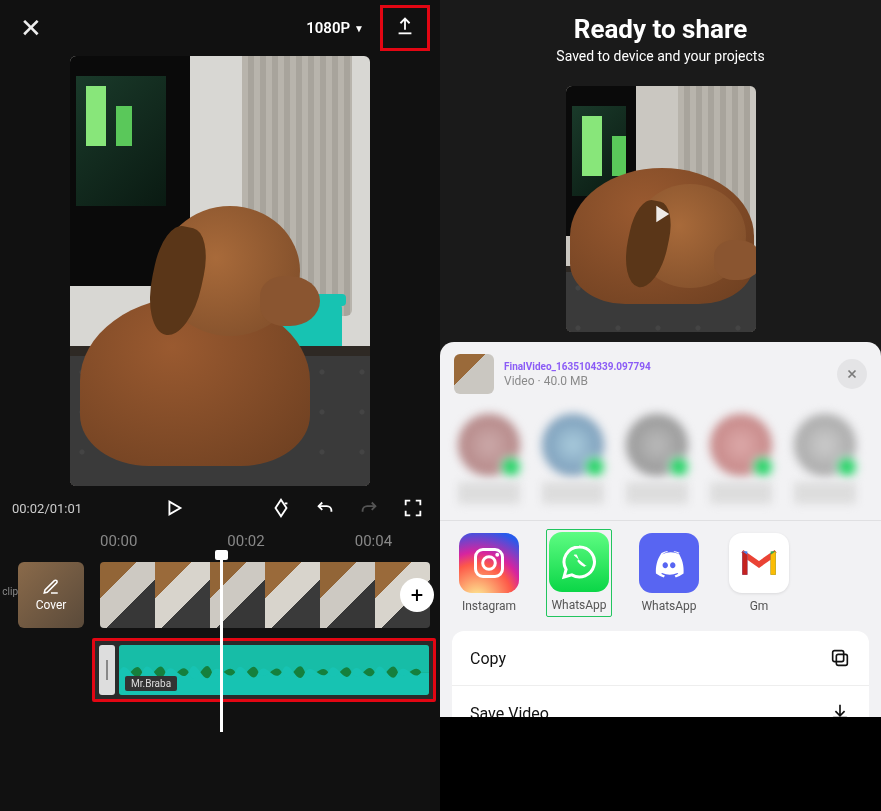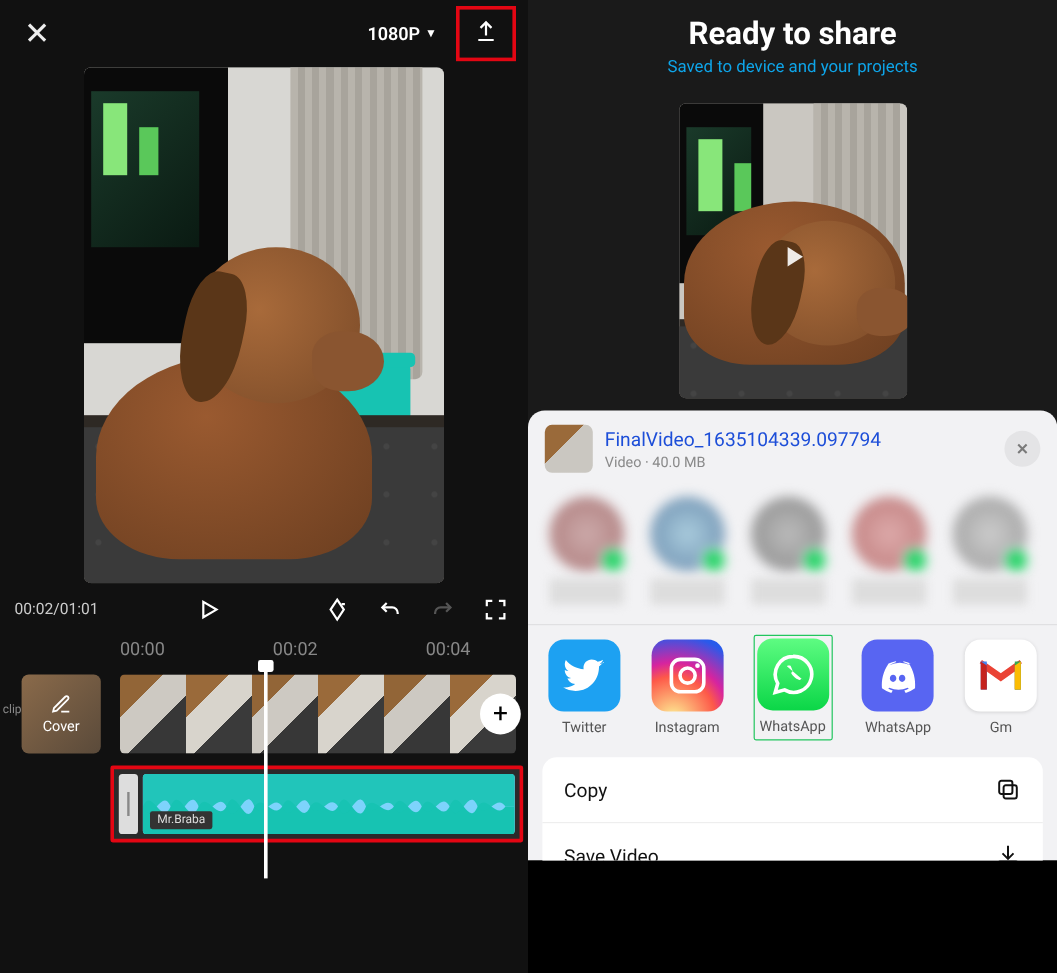--- a/index.html
+++ b/index.html
@@ -45,46 +45,46 @@
   .cover-btn{position:absolute; left:18px; top:10px; width:66px; height:66px; border-radius:6px; background:linear-gradient(135deg,#8a6a4a,#5a4a3a); display:flex; flex-direction:column; align-items:center; justify-content:center; gap:2px; font-size:12px;}
   .cover-btn svg{width:18px;height:18px;stroke:#fff;fill:none;stroke-width:2;}
   .clip-label{position:absolute; left:-2px; top:34px; font-size:10px; color:#888; width:20px; text-align:right;}
   .thumbs{position:absolute; left:100px; top:10px; height:66px; width:330px; display:flex; border-radius:4px; overflow:hidden;}
   .thumb{flex:1; background:linear-gradient(135deg,#9a6a3a 30%,#d8d4cc 30% 60%,#3a3a3a 60%); }
   .thumb:nth-child(odd){filter:brightness(0.95);}
   .add-btn{position:absolute; right:6px; top:26px; width:34px; height:34px; background:#fff; color:#000; border-radius:50%; display:flex;align-items:center;justify-content:center; font-size:22px; font-weight:400;}
   .audio-box{position:absolute; left:92px; top:86px; width:344px; height:64px; border:3px solid #e30613; border-radius:2px; display:flex; align-items:stretch; background:#2a2a2a; padding:4px;}
   .audio-handle{width:16px; background:#ddd; border-radius:3px; display:flex;align-items:center;justify-content:center;}
   .audio-handle::after{content:"";width:2px;height:20px;background:#888;}
-  .audio-wave{flex:1; background:#7dd3fc; margin-left:4px; border-radius:3px; position:relative; overflow:hidden;}
+  .audio-wave{flex:1; background:#15803d; margin-left:4px; border-radius:3px; position:relative; overflow:hidden;}
   .wave-svg{position:absolute; inset:0;}
   .audio-label{position:absolute; left:6px; bottom:4px; background:#333; font-size:10px; padding:2px 6px; border-radius:2px; color:#ddd;}
   .playhead{position:absolute; left:220px; top:0; width:3px; height:180px; background:#fff;}
   .playhead::before{content:"";position:absolute;top:-2px;left:-5px;width:13px;height:10px;background:#fff;border-radius:2px;}
 
   
   .r-header{ text-align:center; padding:14px 10px 6px;}
   .r-title{ font-size:26px; font-weight:700;}
-  .r-sub{ font-size:14px; color:#0ea5e9; margin-top:4px;}
+  .r-sub{ font-size:14px; color:#ffffff; margin-top:4px;}
   .r-thumb{ width:190px; height:246px; margin:16px auto 0; border-radius:6px; position:relative; overflow:hidden; background:#222;}
   .r-thumb .room-wall{background:#cac7c1;}
   .r-thumb .tv{width:70px;height:150px;}
   .r-thumb .tv-screen{width:54px;height:90px;}
   .r-thumb .curtain{right:6px;width:72px;height:160px;}
   .r-thumb .floor{top:180px;}
   .r-thumb .couch{top:186px;}
   .r-thumb .dog{left:4px; top:66px; width:170px; height:190px; transform:scale(0.8); transform-origin:top left;}
   .r-play{position:absolute; left:50%; top:52%; transform:translate(-50%,-50%); width:28px;height:28px;}
   .r-play svg{width:28px;height:28px; fill:#fff; opacity:0.9;}
 
   .sheet{ position:absolute; left:0; right:0; top:342px; bottom:0; background:#f2f2f4; border-radius:14px 14px 0 0; color:#111;}
   .file-row{ display:flex; align-items:center; padding:12px 14px; gap:10px;}
   .file-th{ width:40px;height:40px;border-radius:6px; background:linear-gradient(135deg,#9a6a3a 40%,#cac7c1 40%);}
   .file-meta{flex:1;}
-  .file-name{font-size:16px; font-weight:400; color:#1d4ed8;}
+  .file-name{font-size:10px; font-weight:700; color:#8b5cf6;}
   .file-sub{font-size:12px; color:#8a8a8a; margin-top:2px;}
   .sheet-close{ width:30px;height:30px;border-radius:50%;background:#e4e4e6; display:flex;align-items:center;justify-content:center;}
   .sheet-close svg{width:14px;height:14px;stroke:#7a7a7a;stroke-width:3; fill:none;}
 
   .contacts{ display:flex; gap:22px; padding:8px 18px 16px; }
   .contact{ width:62px; text-align:center;}
   .avatar{ width:62px;height:62px;border-radius:50%; background:#ccc; filter:blur(5px); position:relative;}
   .av1{background:radial-gradient(circle,#caa,#a77);}
   .av2{background:radial-gradient(circle,#acd,#68a);}
   .av3{background:radial-gradient(circle,#bbb,#888);}
@@ -299,28 +299,20 @@
             <div class="badge"></div>
           </div>
           <div class="cname-blur"></div>
         </div>
     </div>
 
     <div class="hr"></div>
 
     <div class="apps">
       <div class="app">
-        <div class="app-ic twitter">
-          <svg viewBox="0 0 24 24">
-              <path d="M23 4.9c-.8.4-1.7.6-2.6.8.9-.6 1.7-1.5 2-2.5-.9.5-1.9.9-3 1.1C18.5 3.4 17.3 3 16 3c-2.5 0-4.5 2-4.5 4.5 0 .4 0 .7.1 1C7.7 8.3 4.1 6.4 1.7 3.4c-.4.7-.6 1.5-.6 2.3 0 1.6.8 3 2 3.8-.7 0-1.4-.2-2-.6v.1c0 2.2 1.6 4 3.6 4.4-.4.1-.8.2-1.2.2-.3 0-.6 0-.9-.1.6 1.8 2.3 3.1 4.3 3.1-1.6 1.2-3.6 2-5.7 2-.4 0-.7 0-1.1-.1 2 1.3 4.4 2 7 2 8.4 0 13-7 13-13v-.6c.9-.6 1.7-1.4 2.3-2.3z"></path>
-            </svg>
-        </div>
-        <div class="app-lab">Twitter</div>
-      </div>
-      <div class="app">
         <div class="app-ic instagram">
           <svg viewBox="0 0 24 24">
               <rect x="3" y="3" width="18" height="18" rx="5" fill="none" stroke="#fff" stroke-width="2"></rect>
               <circle cx="12" cy="12" r="4.2" fill="none" stroke="#fff" stroke-width="2"></circle>
               <circle cx="17.5" cy="6.5" r="1.3" fill="#fff"></circle>
             </svg>
         </div>
         <div class="app-lab">Instagram</div>
       </div>
       <div class="app whatsapp-wrap">

